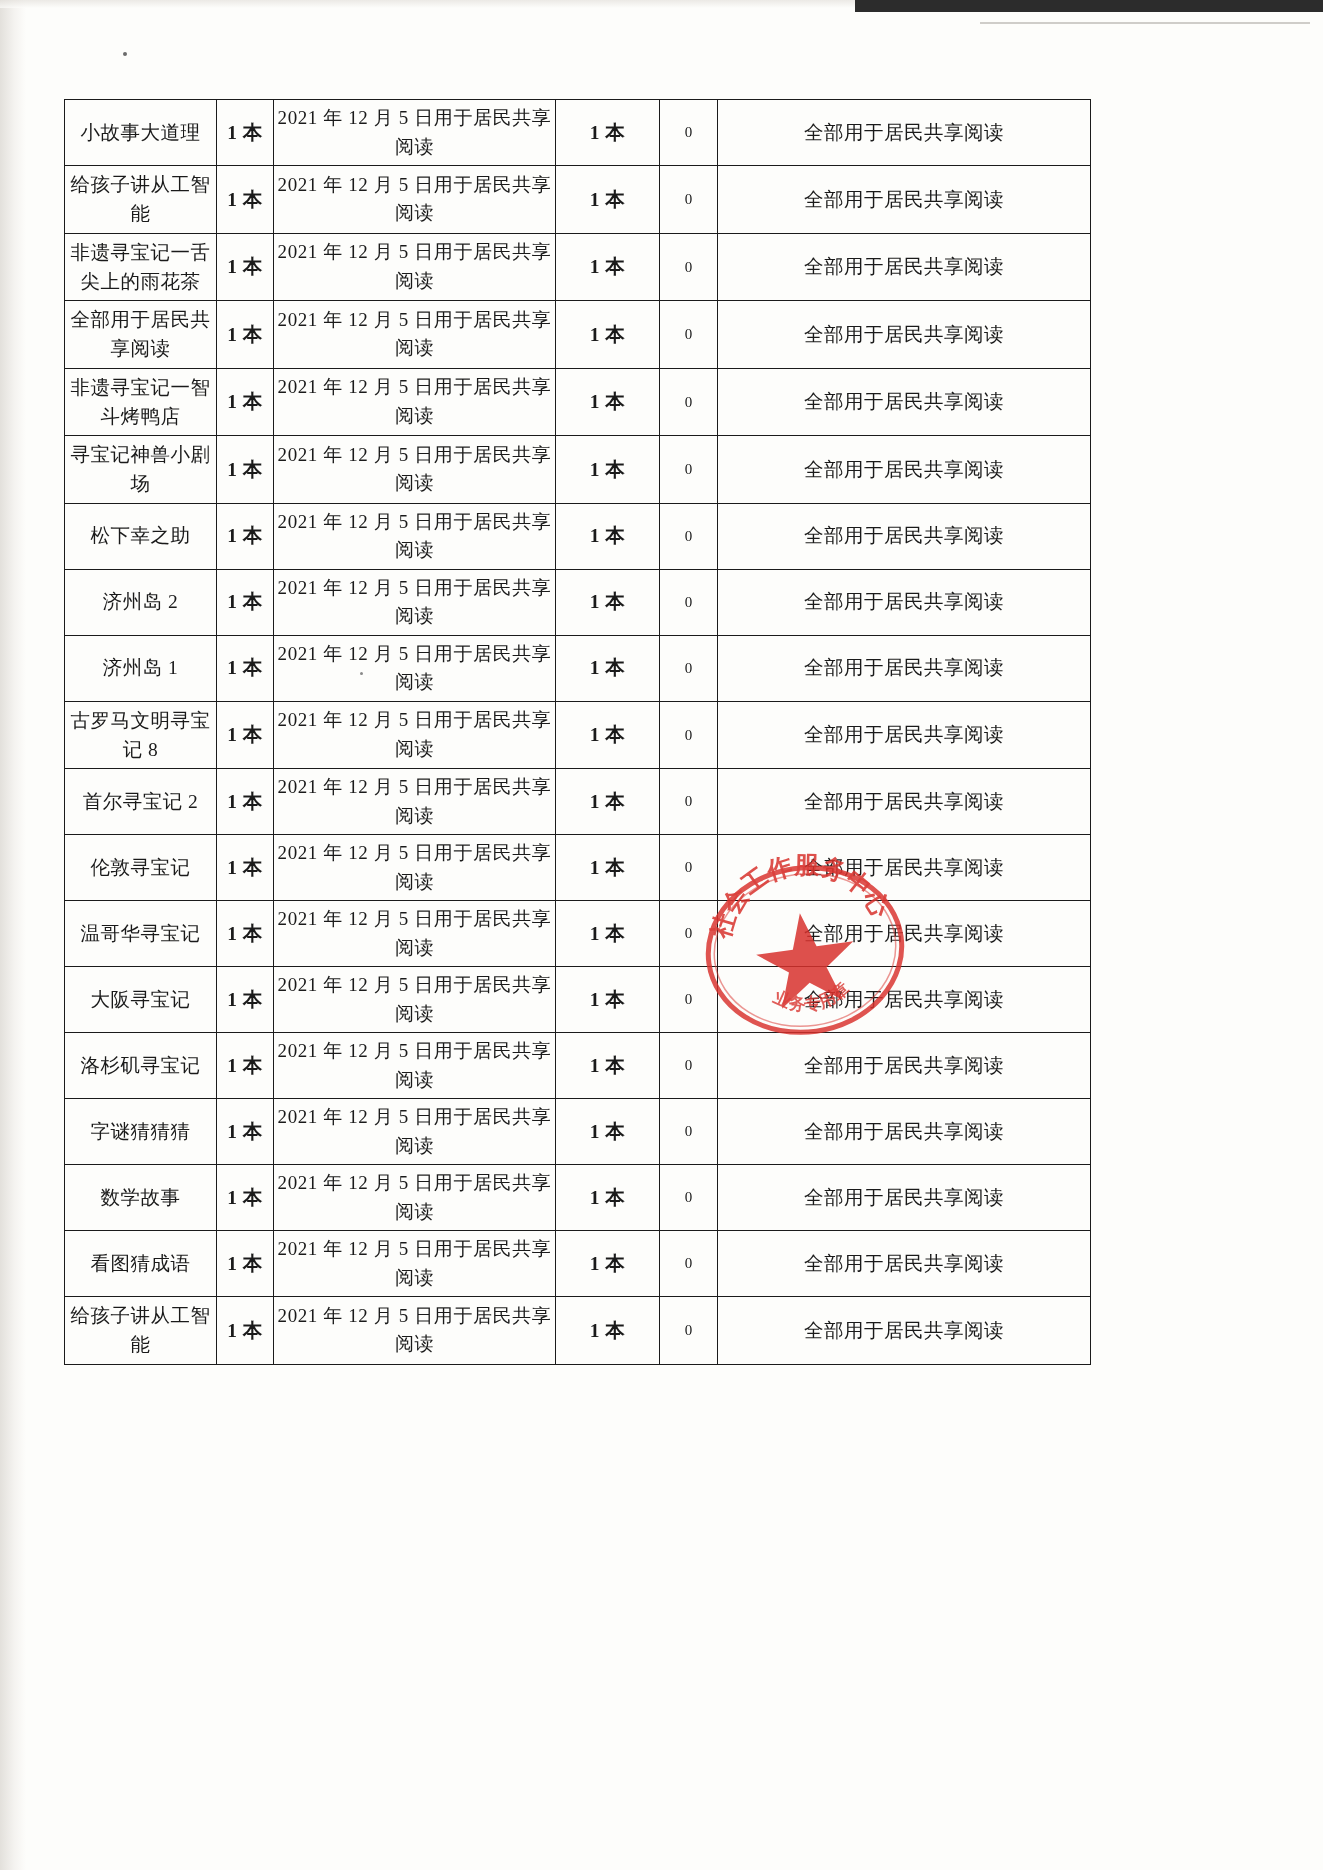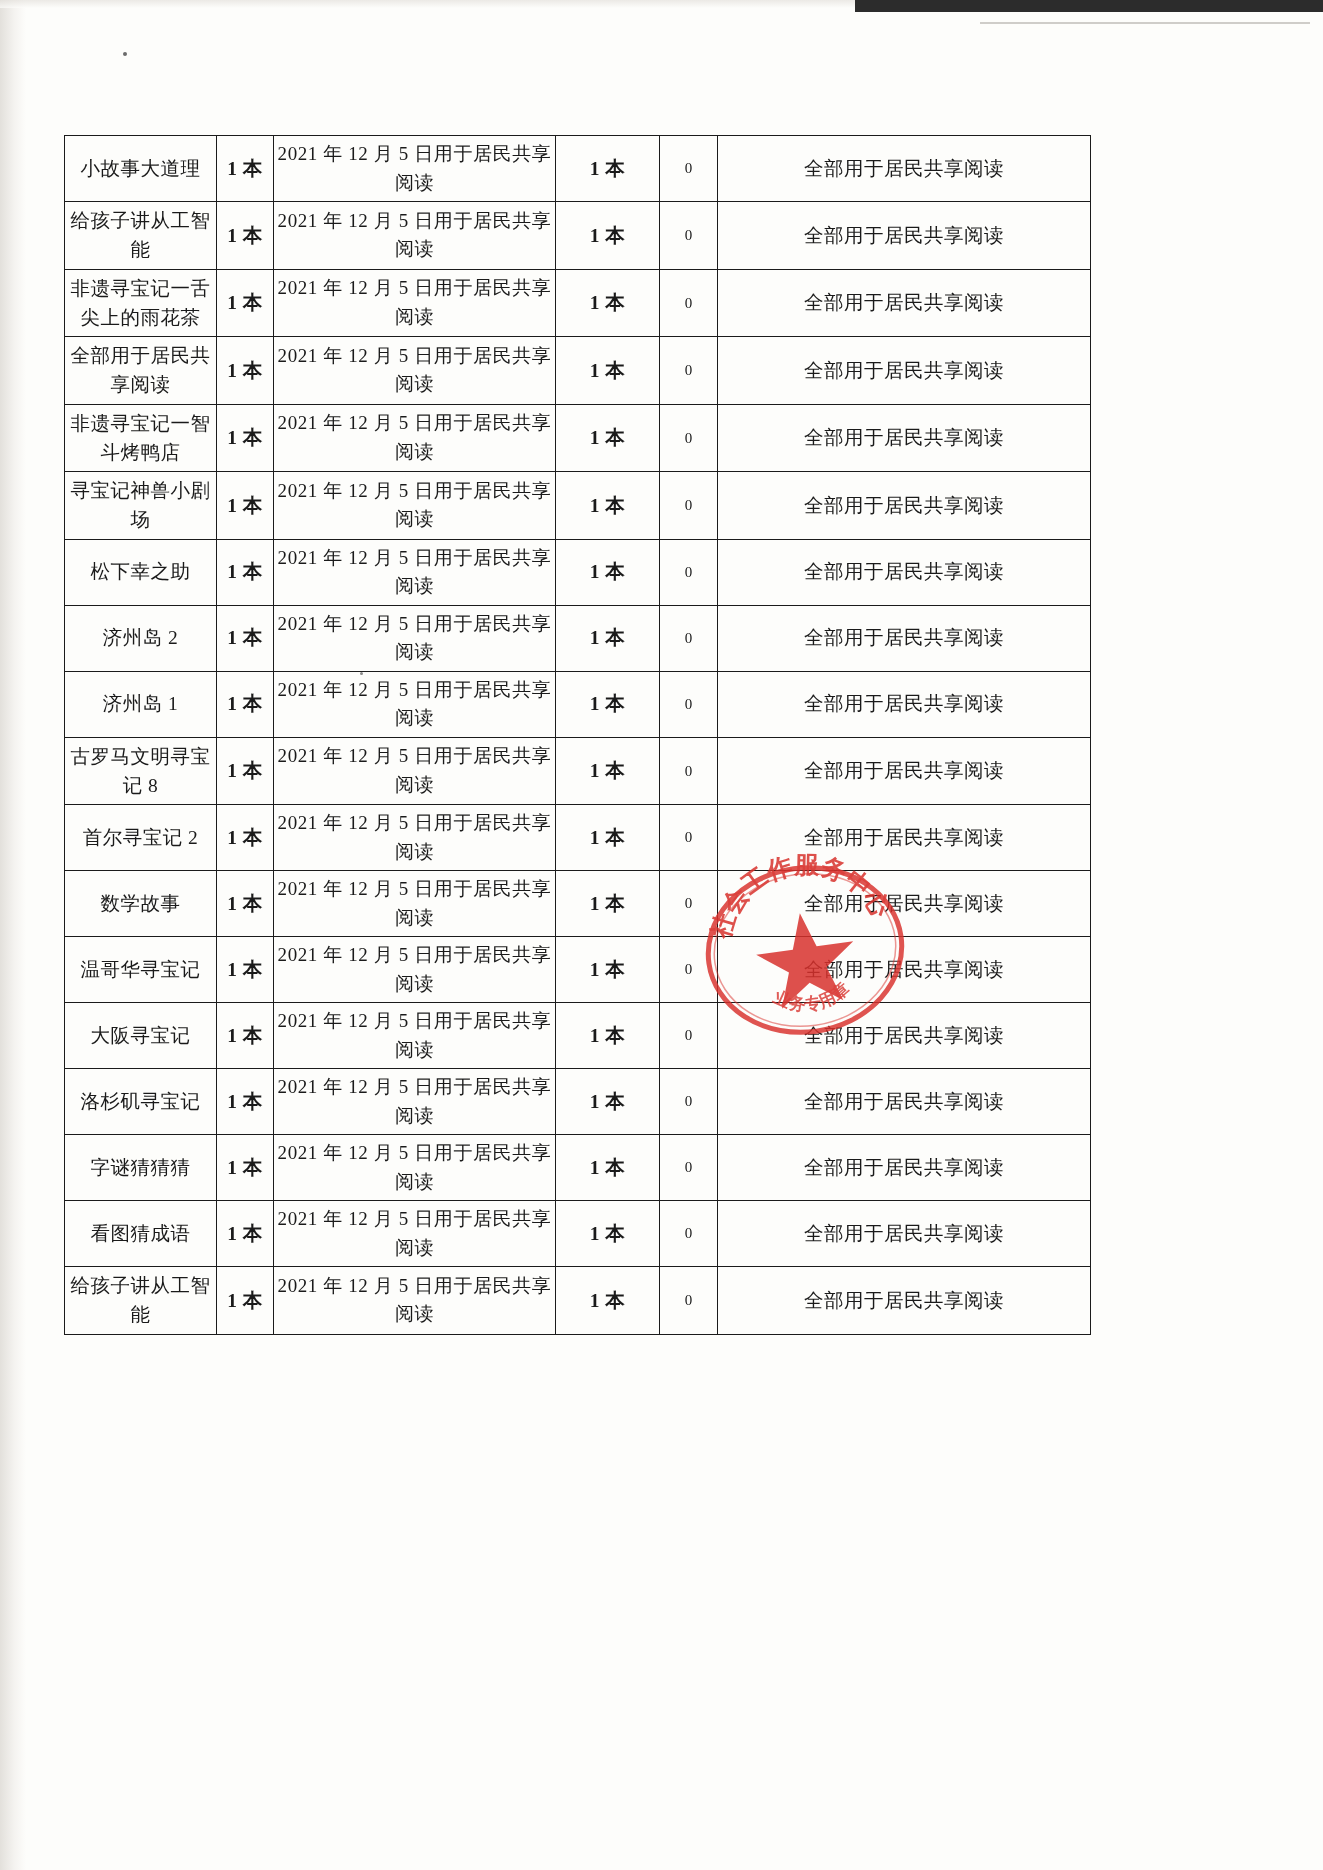--- a/index.html
+++ b/index.html
@@ -59,21 +59,20 @@
     border-radius: 50%;
     background: #8a8a8a;
   }
 
   
   .table-wrap {
     position: absolute;
     left: 64px;
     top: 99px;
     width: 1026px;
-    margin-top: 36px;
   }
   table.doc-table {
     border-collapse: collapse;
     width: 1026px;
     table-layout: fixed;
   }
   table.doc-table td {
     border: 1.6px solid #1b1b1b;
     vertical-align: middle;
     text-align: center;
@@ -233,53 +232,61 @@
           </tr>
           <tr>
             <td class="cell-name">首尔寻宝记 2</td>
             <td class="cell-qty">1 本</td>
             <td class="cell-usage">2021 年 12 月 5 日用于居民共享阅读</td>
             <td class="cell-out">1 本</td>
             <td class="cell-zero">0</td>
             <td class="cell-remark">全部用于居民共享阅读</td>
           </tr>
           <tr>
+            <td class="cell-name">伦敦寻宝记</td>
+            <td class="cell-qty">1 本</td>
+            <td class="cell-usage">2021 年 12 月 5 日用于居民共享阅读</td>
+            <td class="cell-out">1 本</td>
+            <td class="cell-zero">0</td>
+            <td class="cell-remark">全部用于居民共享阅读</td>
+          </tr>
+          <tr>
+            <td class="cell-name">温哥华寻宝记</td>
+            <td class="cell-qty">1 本</td>
+            <td class="cell-usage">2021 年 12 月 5 日用于居民共享阅读</td>
+            <td class="cell-out">1 本</td>
+            <td class="cell-zero">0</td>
+            <td class="cell-remark">全部用于居民共享阅读</td>
+          </tr>
+          <tr>
+            <td class="cell-name">大阪寻宝记</td>
+            <td class="cell-qty">1 本</td>
+            <td class="cell-usage">2021 年 12 月 5 日用于居民共享阅读</td>
+            <td class="cell-out">1 本</td>
+            <td class="cell-zero">0</td>
+            <td class="cell-remark">全部用于居民共享阅读</td>
+          </tr>
+          <tr>
+            <td class="cell-name">洛杉矶寻宝记</td>
+            <td class="cell-qty">1 本</td>
+            <td class="cell-usage">2021 年 12 月 5 日用于居民共享阅读</td>
+            <td class="cell-out">1 本</td>
+            <td class="cell-zero">0</td>
+            <td class="cell-remark">全部用于居民共享阅读</td>
+          </tr>
+          <tr>
+            <td class="cell-name">字谜猜猜猜</td>
+            <td class="cell-qty">1 本</td>
+            <td class="cell-usage">2021 年 12 月 5 日用于居民共享阅读</td>
+            <td class="cell-out">1 本</td>
+            <td class="cell-zero">0</td>
+            <td class="cell-remark">全部用于居民共享阅读</td>
+          </tr>
+          <tr>
             <td class="cell-name">数学故事</td>
-            <td class="cell-qty">1 本</td>
-            <td class="cell-usage">2021 年 12 月 5 日用于居民共享阅读</td>
-            <td class="cell-out">1 本</td>
-            <td class="cell-zero">0</td>
-            <td class="cell-remark">全部用于居民共享阅读</td>
-          </tr>
-          <tr>
-            <td class="cell-name">温哥华寻宝记</td>
-            <td class="cell-qty">1 本</td>
-            <td class="cell-usage">2021 年 12 月 5 日用于居民共享阅读</td>
-            <td class="cell-out">1 本</td>
-            <td class="cell-zero">0</td>
-            <td class="cell-remark">全部用于居民共享阅读</td>
-          </tr>
-          <tr>
-            <td class="cell-name">大阪寻宝记</td>
-            <td class="cell-qty">1 本</td>
-            <td class="cell-usage">2021 年 12 月 5 日用于居民共享阅读</td>
-            <td class="cell-out">1 本</td>
-            <td class="cell-zero">0</td>
-            <td class="cell-remark">全部用于居民共享阅读</td>
-          </tr>
-          <tr>
-            <td class="cell-name">洛杉矶寻宝记</td>
-            <td class="cell-qty">1 本</td>
-            <td class="cell-usage">2021 年 12 月 5 日用于居民共享阅读</td>
-            <td class="cell-out">1 本</td>
-            <td class="cell-zero">0</td>
-            <td class="cell-remark">全部用于居民共享阅读</td>
-          </tr>
-          <tr>
-            <td class="cell-name">字谜猜猜猜</td>
             <td class="cell-qty">1 本</td>
             <td class="cell-usage">2021 年 12 月 5 日用于居民共享阅读</td>
             <td class="cell-out">1 本</td>
             <td class="cell-zero">0</td>
             <td class="cell-remark">全部用于居民共享阅读</td>
           </tr>
           <tr>
             <td class="cell-name">看图猜成语</td>
             <td class="cell-qty">1 本</td>
             <td class="cell-usage">2021 年 12 月 5 日用于居民共享阅读</td>

